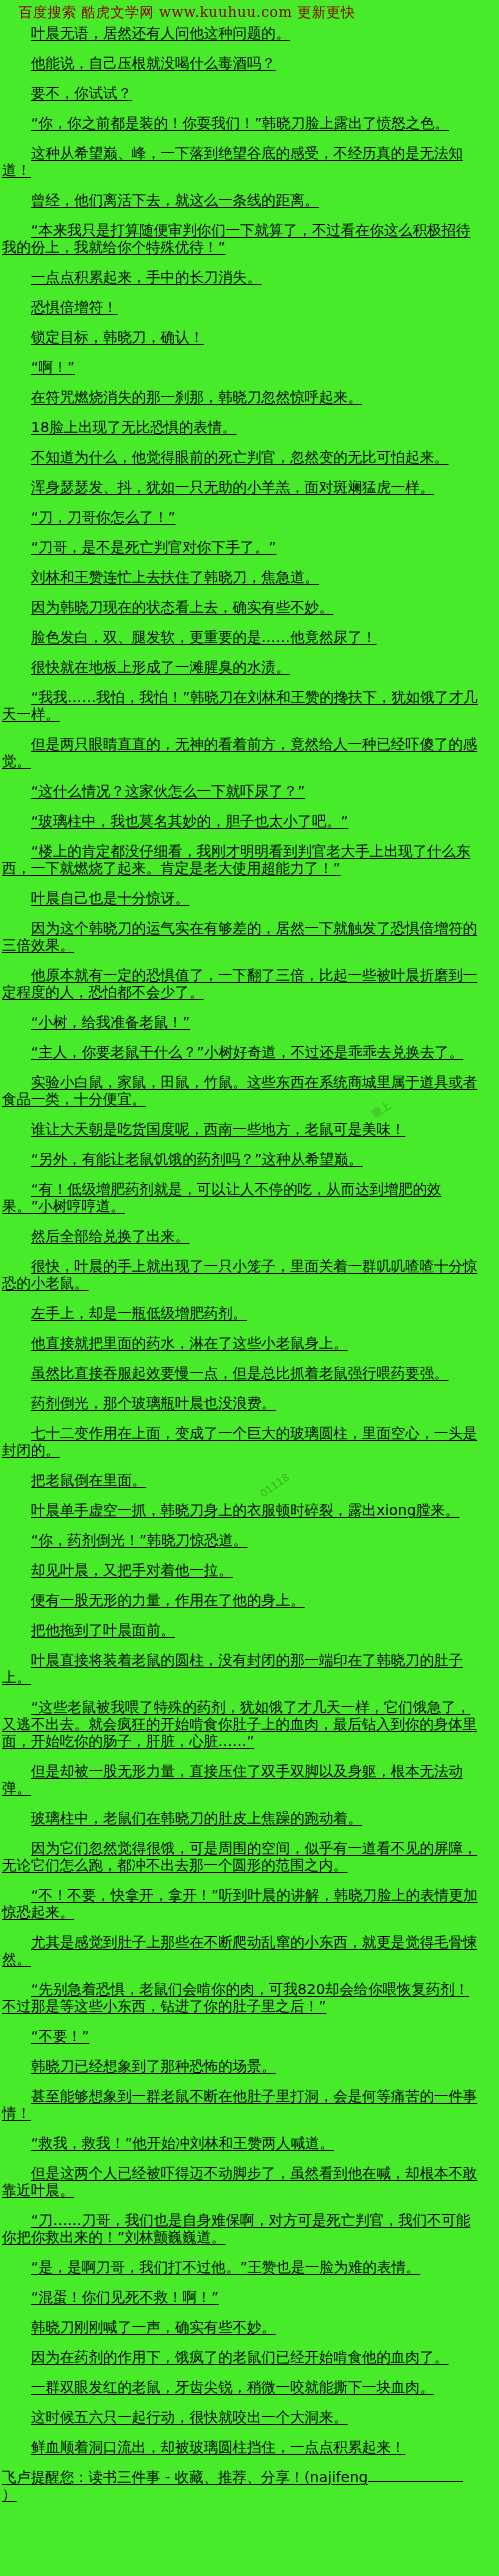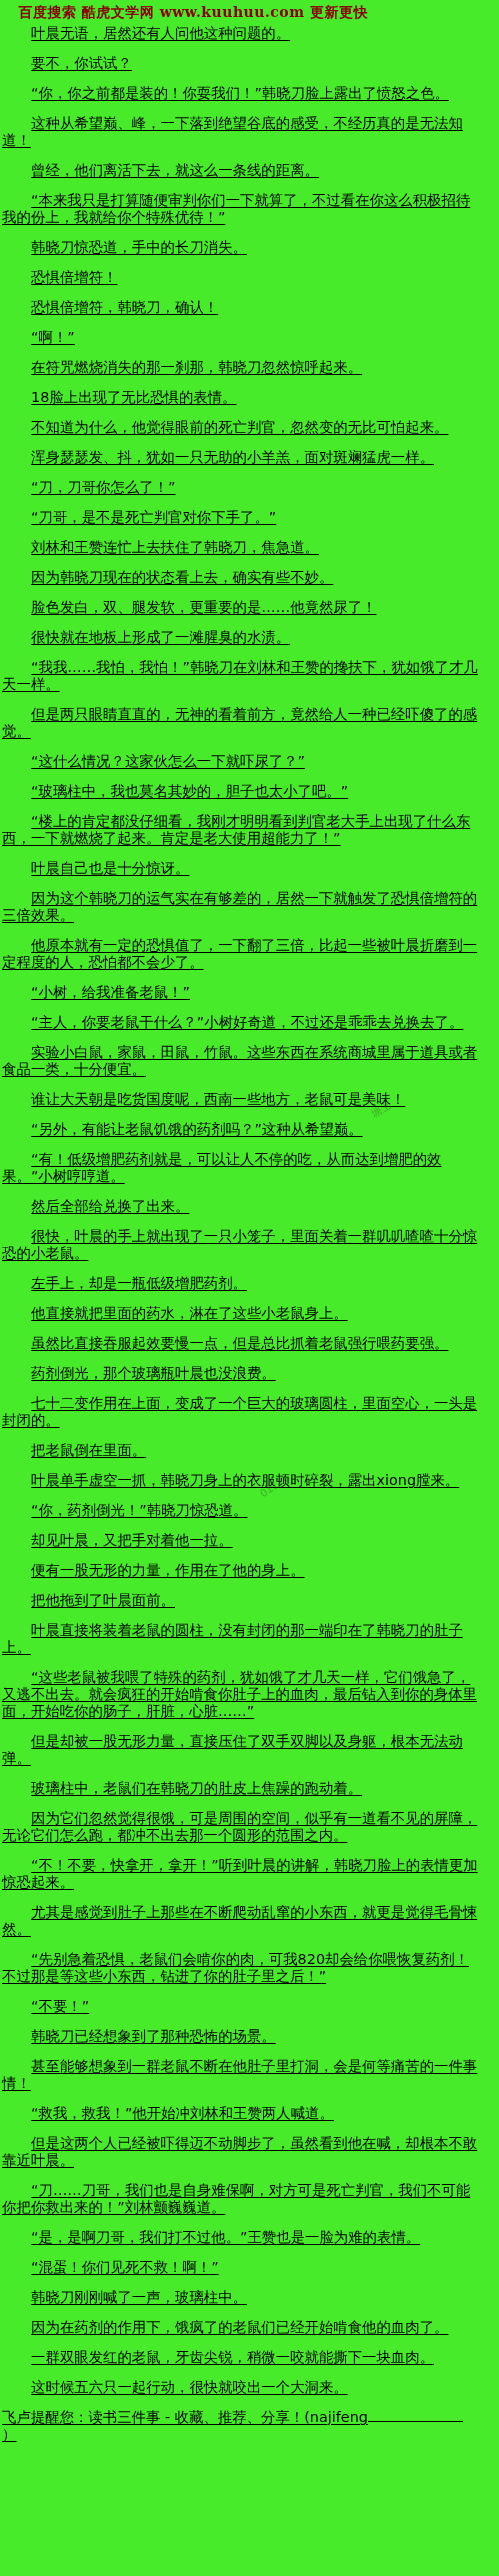--- a/index.html
+++ b/index.html
@@ -8,21 +8,21 @@
     width:500px;
     height:2741px;
     background:#47EB29;
     overflow:hidden;
     font-family:"DejaVu Sans",sans-serif;
   }
   .watermark-line{
     position:absolute;
     left:18.5px;
     font-size:14px;
-    font-weight:bold;
+    font-weight:normal;
     letter-spacing:0.5px;
     color:#8B0000;
     font-family:"DejaVu Serif",serif;
     white-space:nowrap;
   }
   .watermark-top{top:4.1px;}
   .content{
     position:absolute;
     top:25px;
     left:2.1px;
@@ -59,28 +59,29 @@
 </head>
 <body>
 
 <div class="page">
 
   <div class="watermark-line watermark-top">百度搜索 酷虎文学网 www.kuuhuu.com 更新更快</div>
 
   <div class="content">
     <div id="body-paragraphs">
         <p class="para">叶晨无语，居然还有人问他这种问题的。</p>
+        <p class="para">他能说，自己压根就没喝什么毒酒吗？</p>
         <p class="para">要不，你试试？</p>
         <p class="para">“你，你之前都是装的！你耍我们！”韩晓刀脸上露出了愤怒之色。</p>
         <p class="para">这种从希望巅、峰，一下落到绝望谷底的感受，不经历真的是无法知道！</p>
         <p class="para">曾经，他们离活下去，就这么一条线的距离。</p>
         <p class="para">“本来我只是打算随便审判你们一下就算了，不过看在你这么积极招待我的份上，我就给你个特殊优待！”</p>
-        <p class="para">韩晓刀惊恐道，手中的长刀消失。</p>
+        <p class="para">一点点积累起来，手中的长刀消失。</p>
         <p class="para">恐惧倍增符！</p>
-        <p class="para">恐惧倍增符，韩晓刀，确认！</p>
+        <p class="para">锁定目标，韩晓刀，确认！</p>
         <p class="para">“啊！”</p>
         <p class="para">在符咒燃烧消失的那一刹那，韩晓刀忽然惊呼起来。</p>
         <p class="para">18脸上出现了无比恐惧的表情。</p>
         <p class="para">不知道为什么，他觉得眼前的死亡判官，忽然变的无比可怕起来。</p>
         <p class="para">浑身瑟瑟发、抖，犹如一只无助的小羊羔，面对斑斓猛虎一样。</p>
         <p class="para">“刀，刀哥你怎么了！”</p>
         <p class="para">“刀哥，是不是死亡判官对你下手了。”</p>
         <p class="para">刘林和王赞连忙上去扶住了韩晓刀，焦急道。</p>
         <p class="para">因为韩晓刀现在的状态看上去，确实有些不妙。</p>
         <p class="para">脸色发白，双、腿发软，更重要的是……他竟然尿了！</p>
@@ -121,24 +122,25 @@
         <p class="para">尤其是感觉到肚子上那些在不断爬动乱窜的小东西，就更是觉得毛骨悚然。</p>
         <p class="para">“先别急着恐惧，老鼠们会啃你的肉，可我820却会给你喂恢复药剂！不过那是等这些小东西，钻进了你的肚子里之后！”</p>
         <p class="para">“不要！”</p>
         <p class="para">韩晓刀已经想象到了那种恐怖的场景。</p>
         <p class="para">甚至能够想象到一群老鼠不断在他肚子里打洞，会是何等痛苦的一件事情！</p>
         <p class="para">“救我，救我！”他开始冲刘林和王赞两人喊道。</p>
         <p class="para">但是这两个人已经被吓得迈不动脚步了，虽然看到他在喊，却根本不敢靠近叶晨。</p>
         <p class="para">“刀……刀哥，我们也是自身难保啊，对方可是死亡判官，我们不可能你把你救出来的！”刘林颤巍巍道。</p>
         <p class="para">“是，是啊刀哥，我们打不过他。”王赞也是一脸为难的表情。</p>
         <p class="para">“混蛋！你们见死不救！啊！”</p>
-        <p class="para">韩晓刀刚刚喊了一声，玻璃柱中。</p>
+        <p class="para">韩晓刀刚刚喊了一声，确实有些不妙。</p>
         <p class="para">因为在药剂的作用下，饿疯了的老鼠们已经开始啃食他的血肉了。</p>
         <p class="para">一群双眼发红的老鼠，牙齿尖锐，稍微一咬就能撕下一块血肉。</p>
         <p class="para">这时候五六只一起行动，很快就咬出一个大洞来。</p>
+        <p class="para">鲜血顺着洞口流出，却被玻璃圆柱挡住，一点点积累起来！</p>
       </div>
 
     <p class="para no-indent"><span>飞卢提醒您：读书三件事 - 收藏、推荐、分享！(najifeng</span><span class="ufill ufill-a"></span><br><span>）</span></p>
 
   </div>
 
   <div id="ghost-marks">
       <span class="ghost-mark" style="left: 371px; top: 1103px; transform: rotate(-32deg);">塘上</span>
       <span class="ghost-mark" style="left: 258px; top: 1479px; transform: rotate(-35deg);">01118</span>
     </div>

